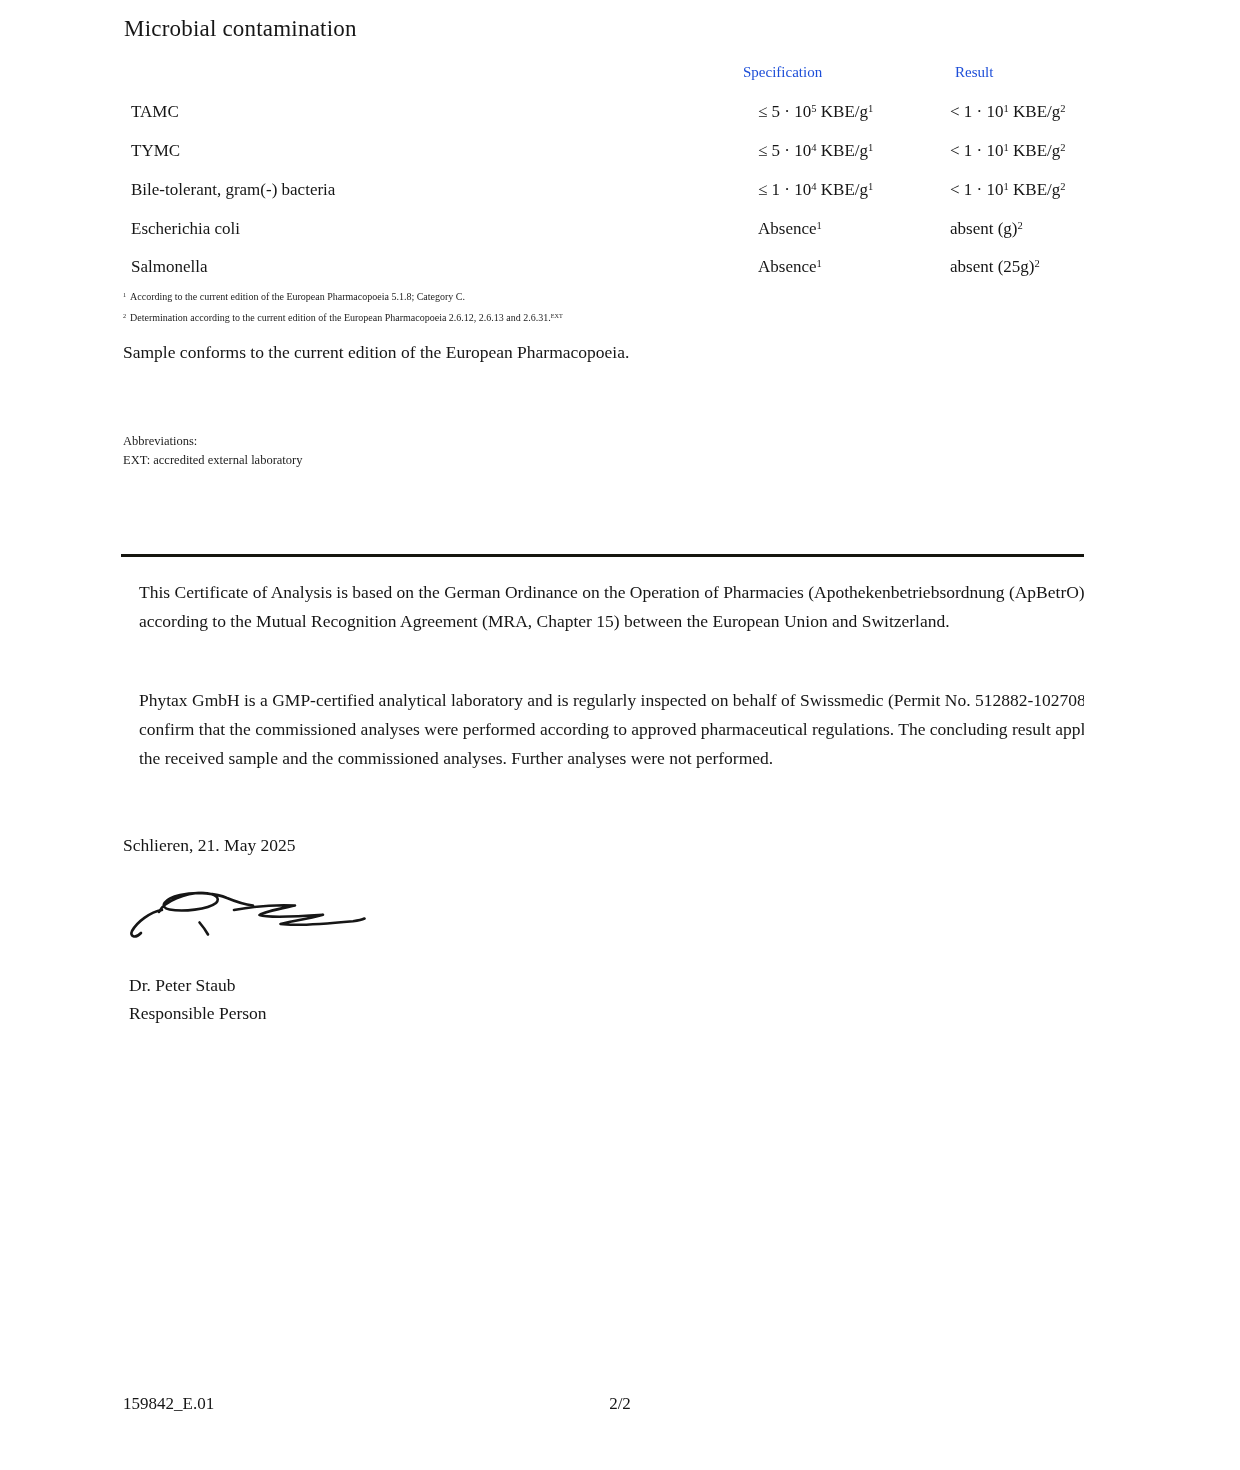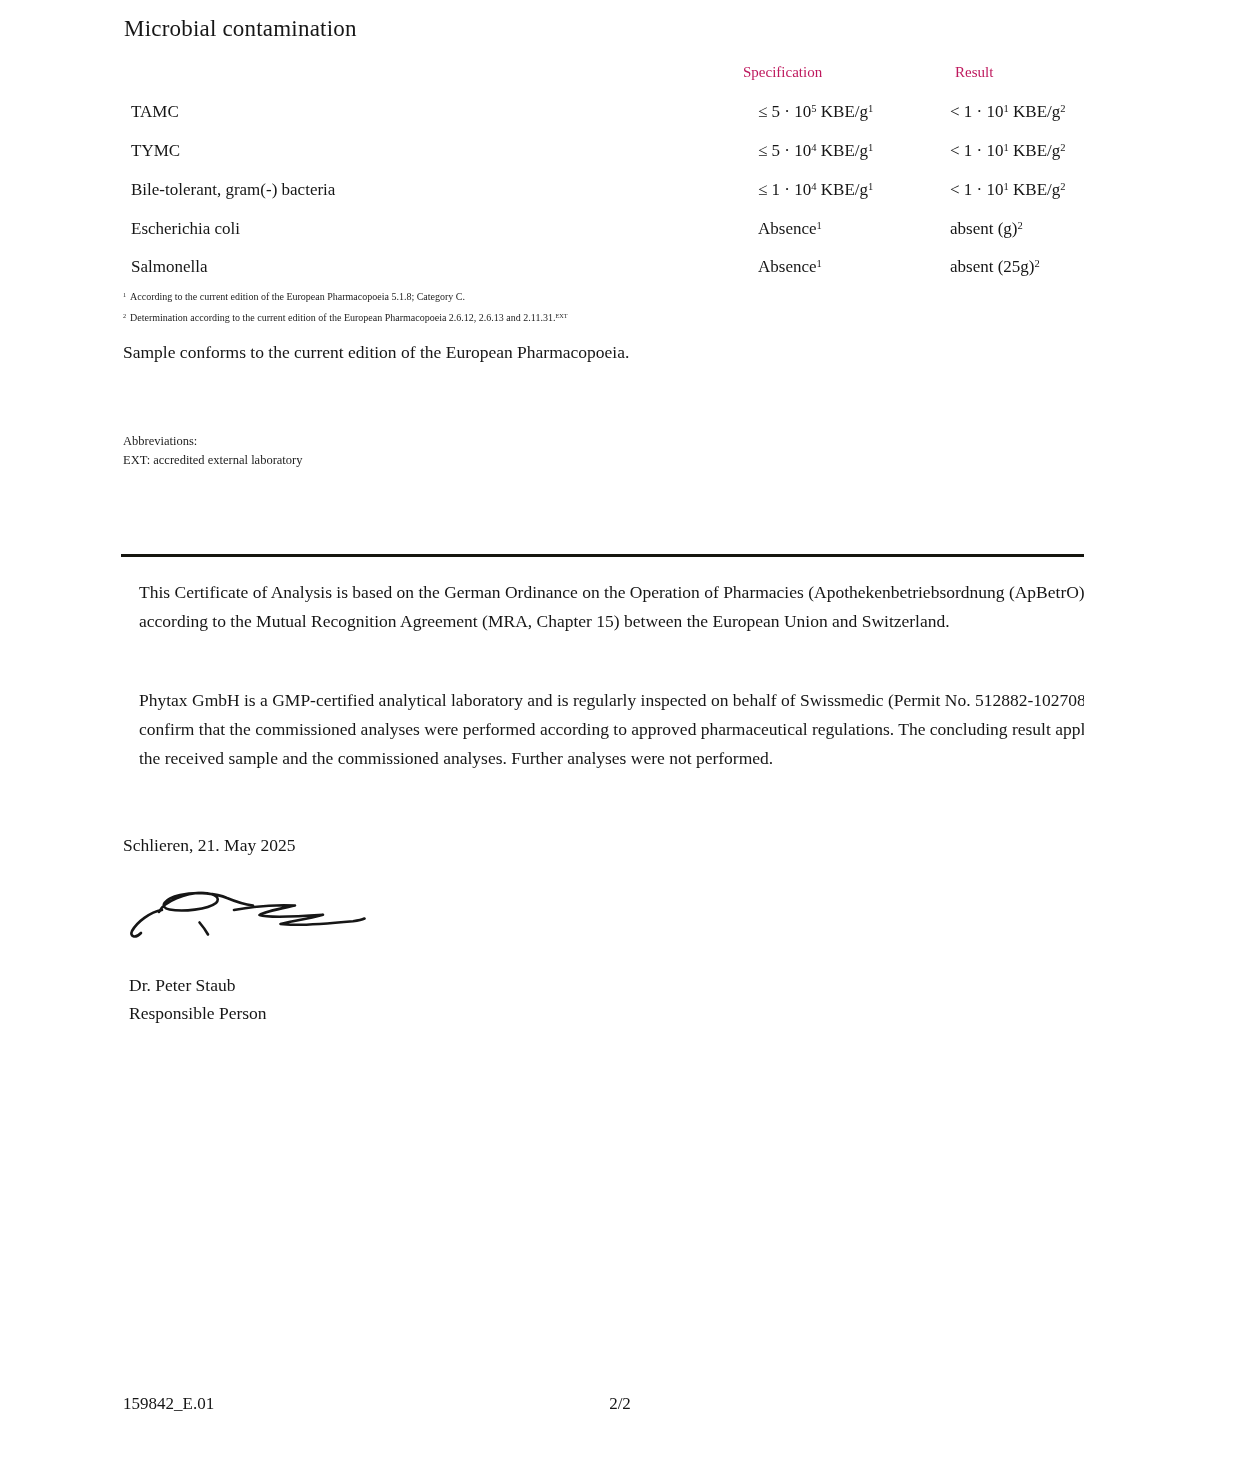--- a/index.html
+++ b/index.html
@@ -11,21 +11,21 @@
     font-family: Liberation Serif, serif;
     color: #1a1a1a;
     overflow: hidden;
   }
   .abs { position: absolute; }
   .title {
     left: 124px; top: 16px;
     font-size: 23px; font-weight: 400; letter-spacing: 0.2px;
     margin: 0; color: #161616;
   }
-  .col-head { top: 64px; font-size: 15px; color: #be185d; }
+  .col-head { top: 64px; font-size: 15px; color: #1d4ed8; }
   .spec-head { left: 743px; }
   .result-head { left: 955px; }
   .trow { left: 0; width: 1240px; height: 30px; font-size: 17px; color: #161616; }
   .trow .c-name   { position: absolute; left: 131px; top: 0; white-space: nowrap; }
   .trow .c-spec   { position: absolute; left: 758px; top: 0; white-space: nowrap; }
   .trow .c-result { position: absolute; left: 950px; top: 0; white-space: nowrap; }
   sup {
     font-size: 62%;
     line-height: 0;
     position: relative;
@@ -98,21 +98,21 @@
   </div>
 
   <div class="abs trow" style="top:257px">
     <span class="c-name">Salmonella</span>
     <span class="c-spec"><span>Absence</span><sup>1</sup></span>
     <span class="c-result"><span>absent (25g)</span><sup>2</sup></span>
   </div>
 
   <div class="abs footnote" style="top:291px"><sup class="fn-marker">1</sup><span>According to the current edition of the European Pharmacopoeia 5.1.8; Category C.</span></div>
 
-  <div class="abs footnote" style="top:312px"><sup class="fn-marker">2</sup><span>Determination according to the current edition of the European Pharmacopoeia 2.6.12, 2.6.13 and 2.11.31.</span><sup>EXT</sup></div>
+  <div class="abs footnote" style="top:312px"><sup class="fn-marker">2</sup><span>Determination according to the current edition of the European Pharmacopoeia 2.6.12, 2.6.13 and 2.6.31.</span><sup>EXT</sup></div>
 
   <div class="abs conformity">Sample conforms to the current edition of the European Pharmacopoeia.</div>
 
   <div class="abs abbr">
     <div>Abbreviations:</div>
     <div>EXT: accredited external laboratory</div>
   </div>
 
   <div class="abs rule"></div>
 

